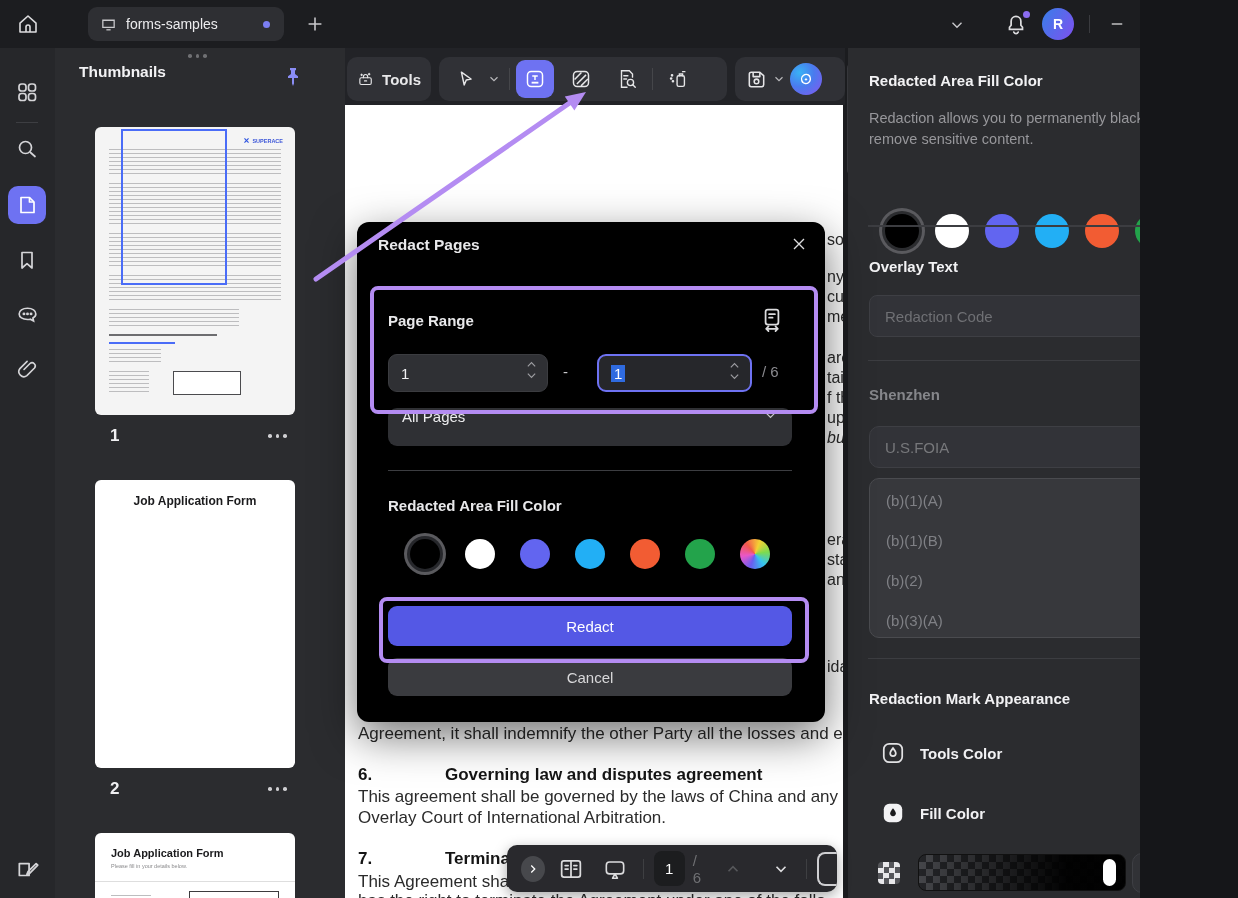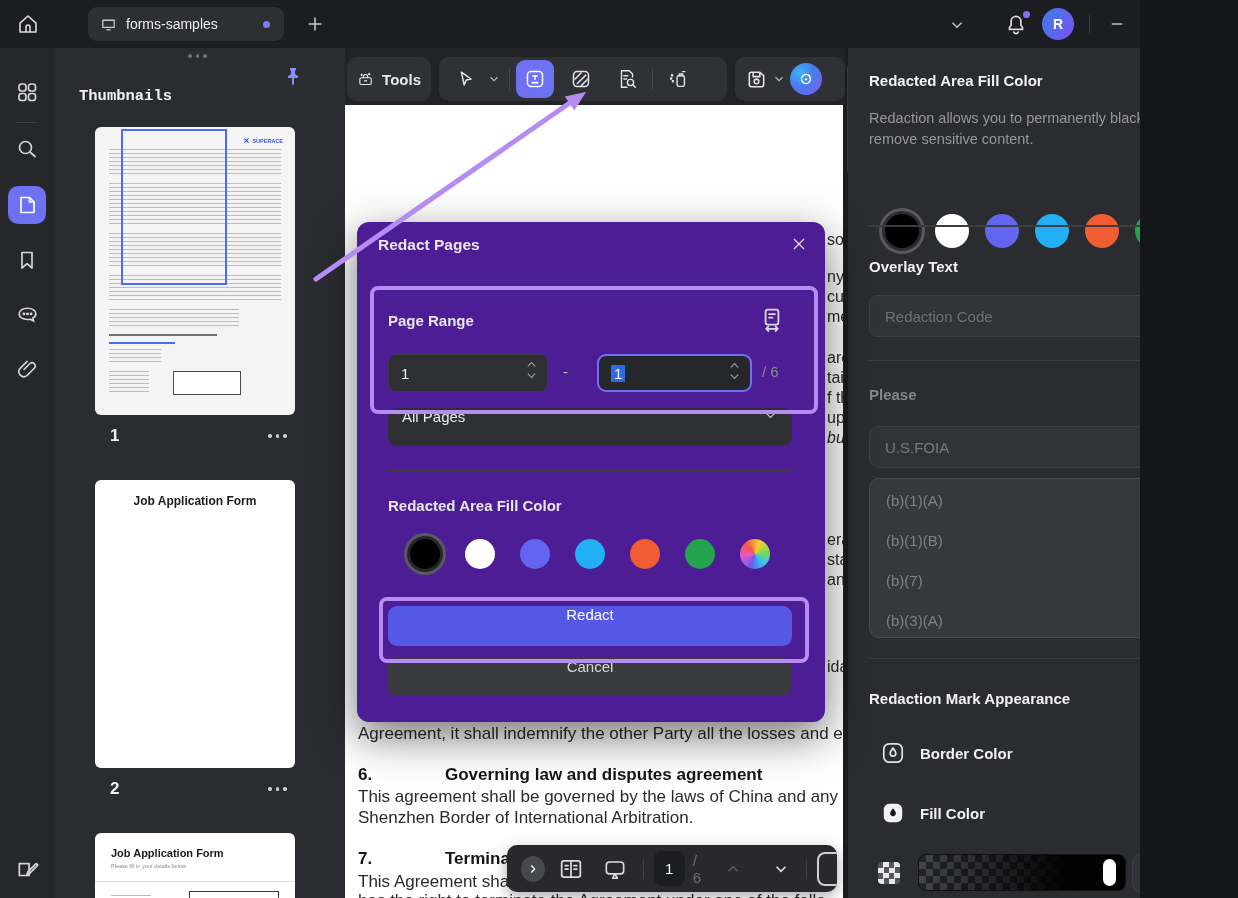--- a/index.html
+++ b/index.html
@@ -46,28 +46,28 @@
   .seg-sep{width:1px;height:22px;background:#45464a;margin:0 6px;}
   .ai-btn{width:32px;height:32px;border-radius:50%;background:radial-gradient(circle at 30% 30%,#39b3f5 0%,#4a7bee 45%,#8656f0 100%);
           display:flex;align-items:center;justify-content:center;}
   .page{position:absolute;left:345px;top:105px;width:498px;height:793px;background:#ffffff;overflow:hidden;color:#2a2a2a;}
   .docline{position:absolute;left:13px;font-size:17px;white-space:nowrap;color:#2b2b2b;}
   .frag{position:absolute;left:482px;font-size:16px;white-space:nowrap;color:#2b2b2b;text-align:right;}
   .scrollstrip{position:absolute;left:845px;top:48px;width:12px;height:850px;background:#1b1c1f;}
   .scrollthumb{position:absolute;left:847px;top:64px;width:8px;height:110px;border-radius:4px;background:#36373b;}
 
   
-  .modal{position:absolute;left:357px;top:222px;width:468px;height:500px;background:#4c1d95;border-radius:12px;
+  .modal{position:absolute;left:357px;top:222px;width:468px;height:500px;background:#000000;border-radius:12px;
          box-shadow:0 14px 44px rgba(0,0,0,.55);z-index:10;}
   .spin-input{position:absolute;height:38px;background:#2f3034;border:1px solid #3b3c40;border-radius:9px;
               display:flex;align-items:center;padding:0 12px;box-sizing:border-box;font-size:15px;color:#f0f0f2;}
   .spinner{position:absolute;right:10px;top:5px;display:flex;flex-direction:column;gap:2px;}
   .dd{position:absolute;background:#2f3034;border-radius:9px;display:flex;
       padding:0 14px;box-sizing:border-box;font-size:15px;color:#ececee;}
-  .btn{position:absolute;left:31px;width:404px;border-radius:9px;display:flex;justify-content:center;font-size:15px;}
+  .btn{position:absolute;left:31px;width:404px;border-radius:9px;display:flex;align-items:center;justify-content:center;font-size:15px;}
   .sw{width:30px;height:30px;border-radius:50%;}
   .sw-row{position:absolute;display:flex;}
   .divline{position:absolute;height:1px;background:#3c3d41;}
   .sel-blue{background:#2f6be0;color:#fff;padding:0 3px;}
 
   
   .rpanel{position:absolute;left:848px;top:48px;width:390px;height:850px;background:#2b2c2f;overflow:hidden;}
   .rp-title{position:absolute;font-size:15px;font-weight:700;color:#f2f2f4;}
   .rp-desc{position:absolute;font-size:14.5px;line-height:1.45;color:#97979b;}
   .dim-box{position:absolute;background:#323338;border:1px solid #3e3f44;border-radius:10px;display:flex;
@@ -202,21 +202,21 @@
         </svg>
     </span>
   </div>
 
   <div class="thumbs">
     <span class="dots dim abs" style="left:133px;top:6px;">
         <i></i>
         <i></i>
         <i></i>
       </span>
-    <span class="panel-title abs" style="left:24px;top:39px;font-family:Liberation Mono, monospace;">Thumbnails</span>
+    <span class="panel-title abs" style="left:24px;top:15px;">Thumbnails</span>
     <span class="abs" style="left:226px;top:17px;">
       <svg width="24" height="24" viewBox="0 0 24 24" fill="#8a8df5">
           <path d="M9 3h6v2l-1 .6V9l3 2.2V13H13v5.6L12 21l-1-2.4V13H7v-1.8L10 9V5.6L9 5z"></path>
         </svg>
     </span>
 
     <div class="thumb" style="top:79px;">
       <div class="abs" style="right:12px;top:10px;display:flex;align-items:center;gap:2px;">
         <svg width="7" height="7" viewBox="0 0 24 24" stroke="#2f55e0" stroke-width="4">
             <path d="M5 5l14 14M19 5L5 19"></path>
@@ -351,21 +351,21 @@
     <span class="frag" style="top:324px;font-style:italic;">bu</span>
     <span class="frag" style="top:426px;">era</span>
     <span class="frag" style="top:446px;">stat</span>
     <span class="frag" style="top:466px;">and</span>
     <span class="frag" style="top:553px;">idat</span>
 
     <div class="docline" style="top:619px;">Agreement, it shall indemnify the other Party all the losses and expen</div>
     <div class="docline bold" style="top:660px;color:#151515;">6.</div>
     <div class="docline bold" style="top:660px;left:100px;color:#151515;">Governing law and disputes agreement</div>
     <div class="docline" style="top:682px;">This agreement shall be governed by the laws of China and any disput</div>
-    <div class="docline" style="top:703px;">Shenzhen Border of International Arbitration.</div>
+    <div class="docline" style="top:703px;">Overlay Court of International Arbitration.</div>
     <div class="docline bold" style="top:744px;color:#151515;">7.</div>
     <div class="docline bold" style="top:744px;left:100px;color:#151515;">Termination</div>
     <div class="docline" style="top:767px;">This Agreement shall</div>
     <div class="docline" style="top:786px;">has the right to terminate the Agreement under one of the follo</div>
   </div>
 
   <div class="scrollstrip"></div>
   <div class="scrollthumb"></div>
 
   <div class="modal">
@@ -499,52 +499,52 @@
       </span>
 
     <div class="dim-box" style="left:21px;top:247px;width:358px;height:42px;border-radius:8px;">
       <span>Redaction Code</span>
       <svg style="margin-left:auto;" width="15" height="15" viewBox="0 0 24 24" fill="none" stroke="#606165" stroke-width="2">
           <path d="M6 9l6 6 6-6"></path>
         </svg>
     </div>
 
     <div class="divline" style="left:20px;top:312px;width:358px;"></div>
-    <span class="rp-title" style="left:21px;top:338px;color:#85868a;">Please</span>
+    <span class="rp-title" style="left:21px;top:338px;color:#85868a;">Shenzhen</span>
     <span class="abs" style="left:346px;top:333px;">
       <svg width="26" height="26" viewBox="0 0 24 24" fill="none" stroke="#7c7d81" stroke-width="1.7" stroke-linecap="round">
           <path d="M4 6.5h16M4 12h16M4 17.5h16"></path>
           <path d="M9 4.5v4M15.5 10v4M9 15.5v4"></path>
         </svg>
     </span>
 
     <div class="dim-box" style="left:21px;top:378px;width:358px;height:42px;color:#77787b;">
       <span>U.S.FOIA</span>
       <svg style="margin-left:auto;" width="15" height="15" viewBox="0 0 24 24" fill="none" stroke="#606165" stroke-width="2">
           <path d="M6 9l6 6 6-6"></path>
         </svg>
     </div>
 
     <div class="codes-box" style="left:21px;top:430px;width:358px;height:158px;">
       <span class="code-item" style="top:13px;">(b)(1)(A)</span>
       <span class="code-item" style="top:53px;">(b)(1)(B)</span>
-      <span class="code-item" style="top:93px;">(b)(7)</span>
+      <span class="code-item" style="top:93px;">(b)(2)</span>
       <span class="code-item" style="top:133px;">(b)(3)(A)</span>
     </div>
 
     <div class="divline" style="left:20px;top:610px;width:358px;"></div>
     <span class="rp-title" style="left:21px;top:642px;">Redaction Mark Appearance</span>
 
     <span class="abs" style="left:32px;top:692px;">
       <svg width="26" height="26" viewBox="0 0 24 24" fill="none" stroke="#e2e2e4" stroke-width="1.6">
           <rect x="3.5" y="3.5" width="17" height="17" rx="5"></rect>
           <path d="M12 7.5c1.7 2.1 2.6 3.5 2.6 4.8a2.6 2.6 0 1 1-5.2 0c0-1.3.9-2.7 2.6-4.8z"></path>
         </svg>
     </span>
-    <span class="rp-title" style="left:72px;top:697px;">Border Color</span>
+    <span class="rp-title" style="left:72px;top:697px;">Tools Color</span>
     <span class="ring-swatch" style="left:346px;top:690px;"></span>
 
     <span class="abs" style="left:32px;top:752px;">
       <svg width="26" height="26" viewBox="0 0 24 24">
           <rect x="3.5" y="3.5" width="17" height="17" rx="5" fill="#f2f2f4"></rect>
           <path d="M12 7.5c1.7 2.1 2.6 3.5 2.6 4.8a2.6 2.6 0 1 1-5.2 0c0-1.3.9-2.7 2.6-4.8z" fill="#1a1a1c"></path>
         </svg>
     </span>
     <span class="rp-title" style="left:72px;top:757px;">Fill Color</span>
     <span class="fill-swatch" style="left:346px;top:750px;"></span>

